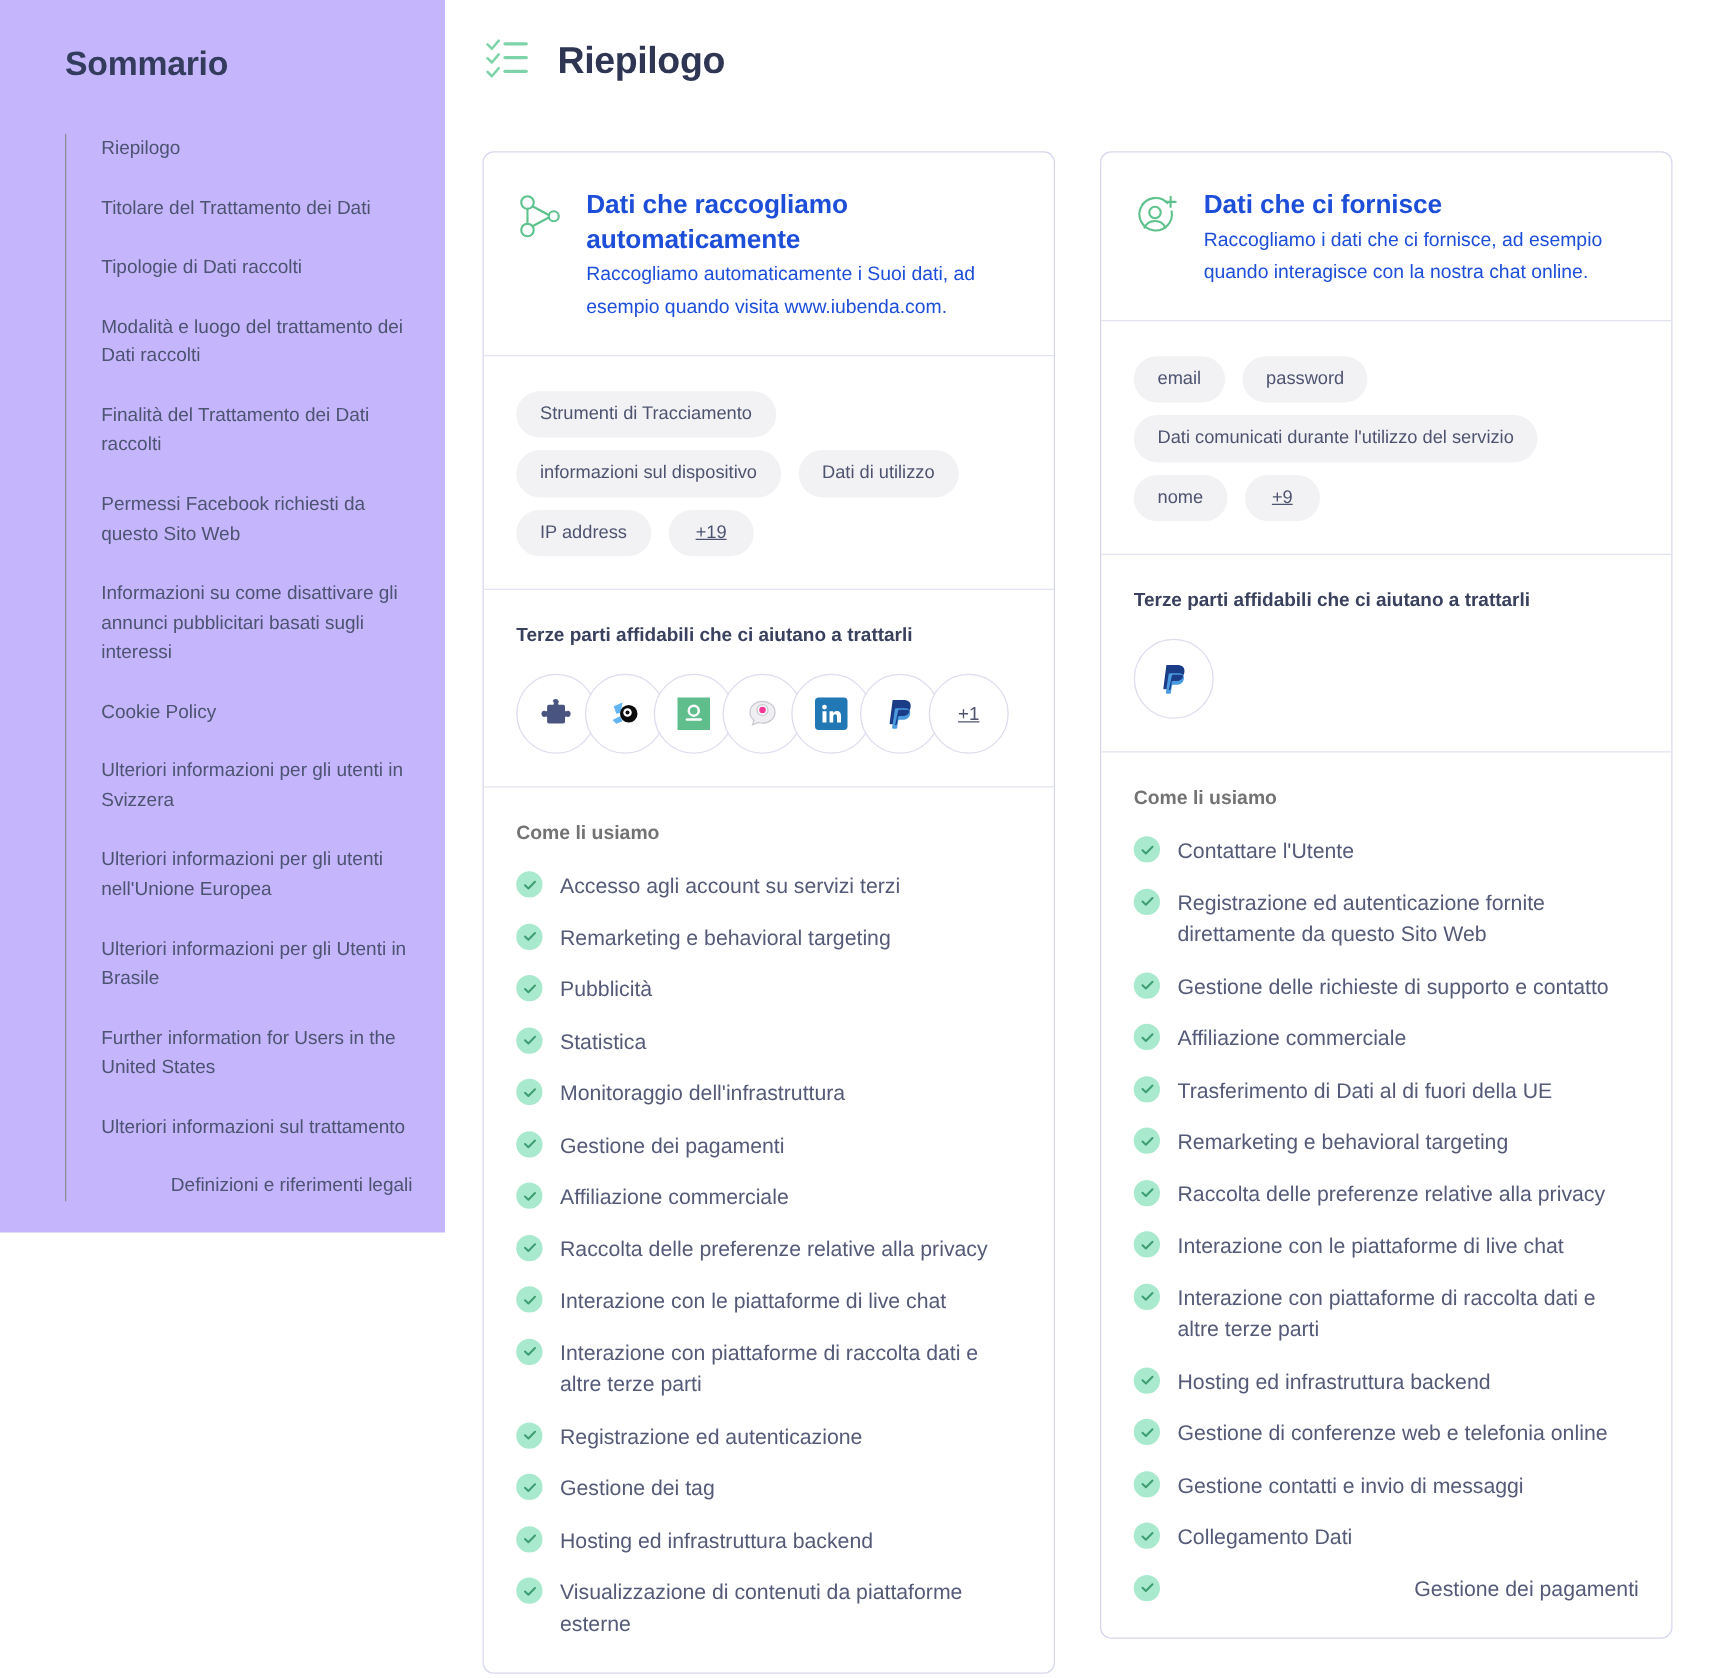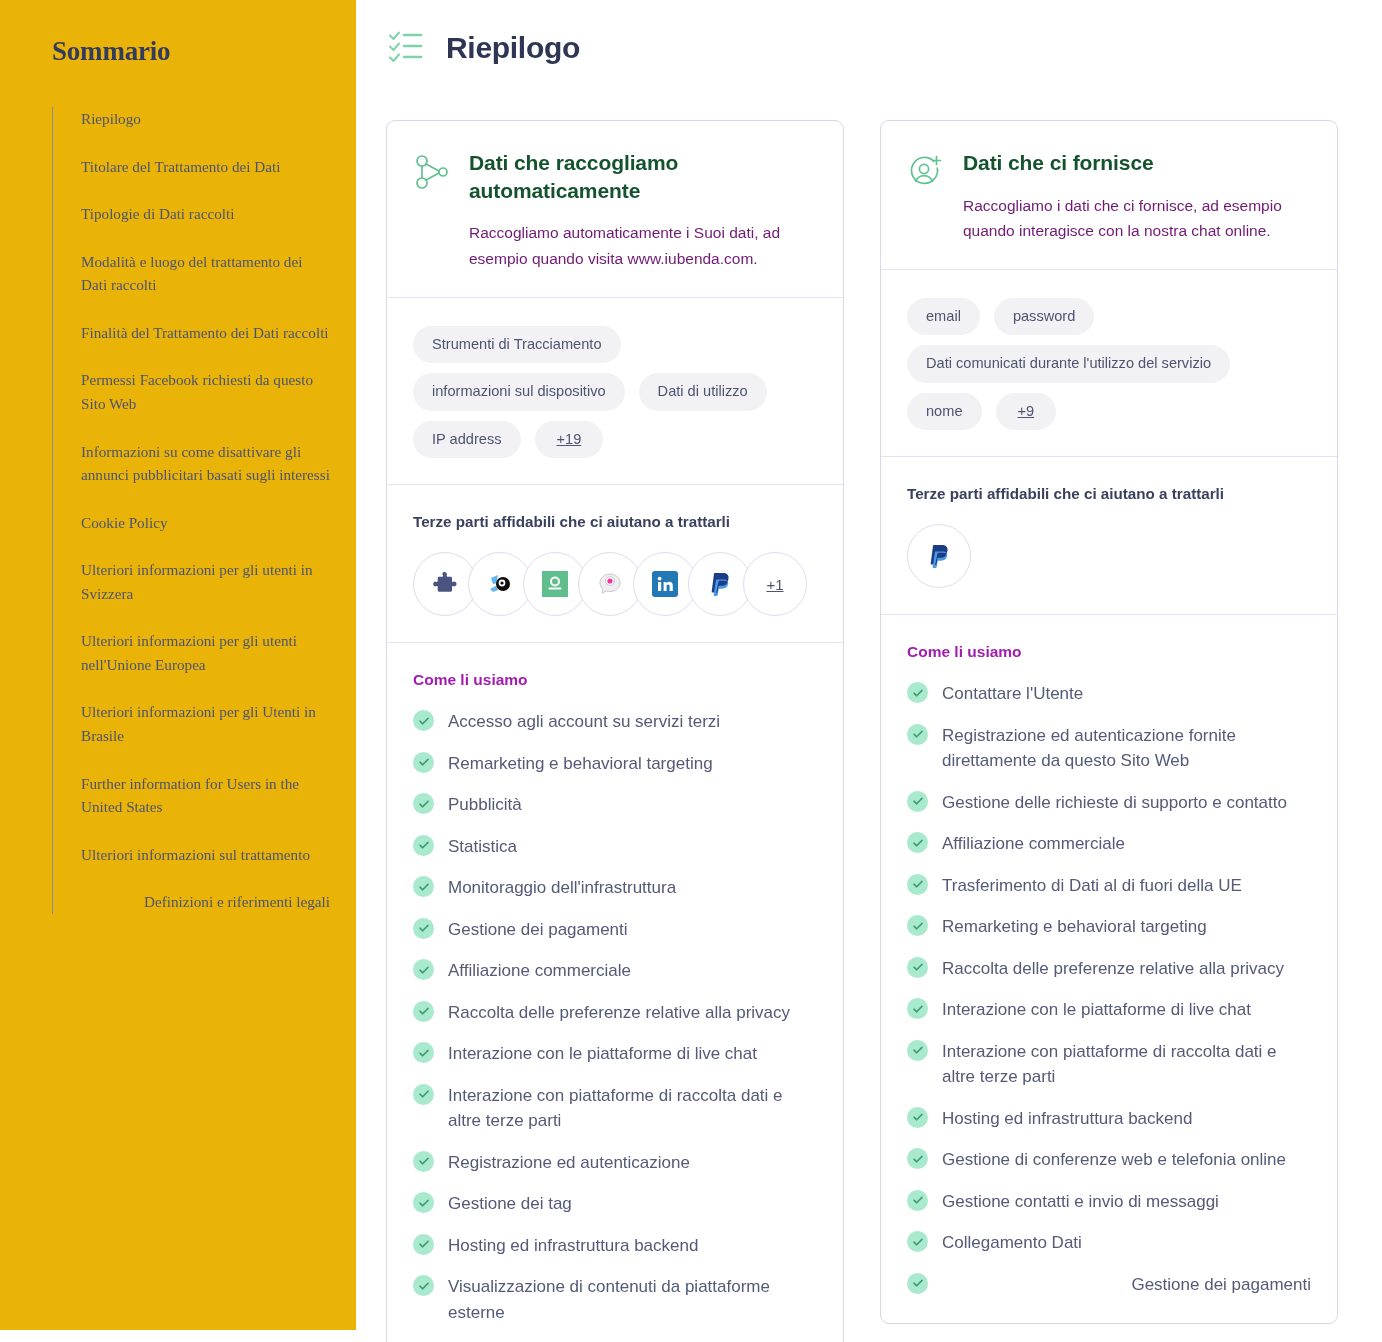--- a/index.html
+++ b/index.html
@@ -12,24 +12,23 @@
     font-family: "Liberation Sans", sans-serif;
     background: #ffffff;
     color: #39415e;
     display: flex;
   }
 
   
   .sidebar {
     width: 356px;
     min-width: 356px;
-    height: 1330px;
-    background: #eab308;
+    height: 986px;
+    background: #c4b5fd;
     padding: 36px 26px 0 52px;
-    font-family: Liberation Serif, serif;
   }
   .sidebar-title {
     font-size: 27px;
     font-weight: bold;
     color: #343c5e;
     letter-spacing: -0.2px;
     margin-bottom: 40px;
   }
   .toc {
     border-left: 1.5px solid #8b8d96;
@@ -88,29 +87,29 @@
     gap: 18px;
     align-items: flex-start;
   }
   .card-head-icon {
     flex: 0 0 auto;
     margin-top: 4px;
   }
   .card-title {
     font-size: 21px;
     font-weight: bold;
-    color: #14532d;
+    color: #1d4ed8;
     line-height: 1.32;
-    margin-bottom: 16px;
+    margin-bottom: 2px;
     letter-spacing: -0.1px;
   }
   .card-desc {
     font-size: 15.5px;
     line-height: 1.62;
-    color: #701a75;
+    color: #1d4ed8;
   }
 
   
   .tags {
     display: flex;
     flex-wrap: wrap;
     gap: 10px 14px;
     text-align: center;
   }
   .tag {
@@ -155,21 +154,21 @@
   .logo-chip.more {
     font-size: 15px;
     color: #4e5470;
     text-decoration: underline;
   }
 
   
   .usage-title {
     font-size: 15.5px;
     font-weight: bold;
-    color: #a21caf;
+    color: #737373;
     margin-bottom: 20px;
   }
   .usage-list { list-style: none; }
   .usage-item {
     display: flex;
     gap: 14px;
     align-items: flex-start;
     margin-bottom: 16px;
   }
   .usage-item:last-child { margin-bottom: 0; justify-content: space-between; }

